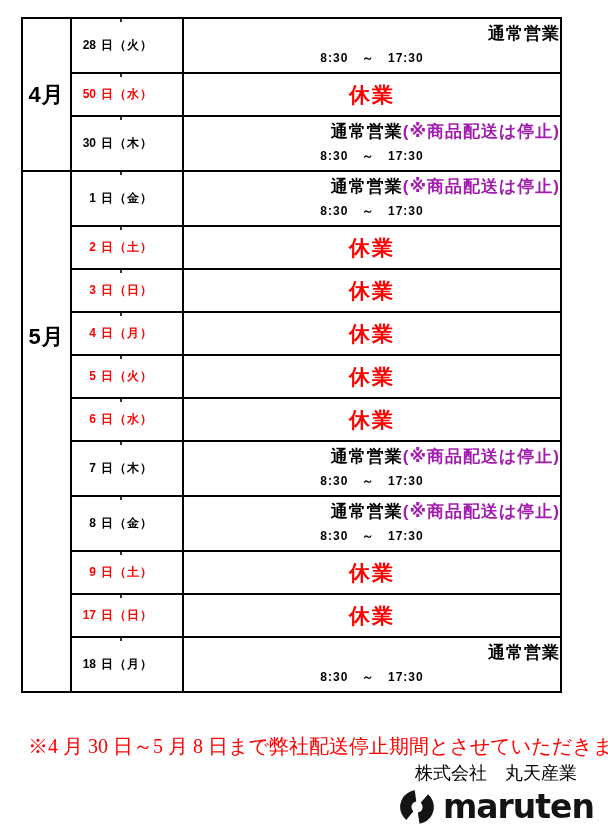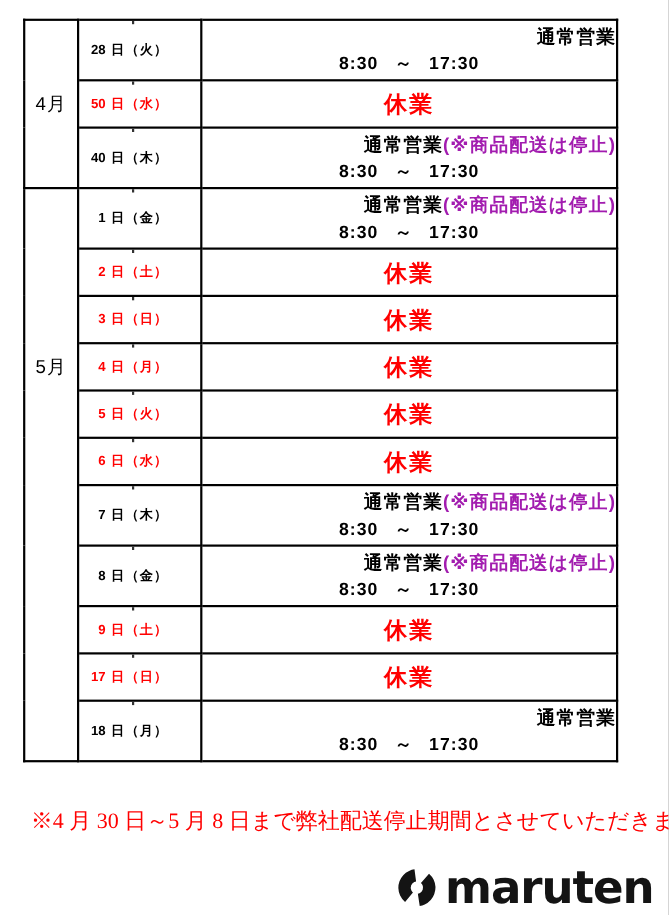--- a/index.html
+++ b/index.html
@@ -12,21 +12,21 @@
   
   table.schedule{
     position:absolute;left:21px;top:17px;width:539px;
     border-collapse:collapse;table-layout:fixed;
   }
   table.schedule td{border:2px solid #000;padding:0;}
   tr.kind-hours{height:55px;}
   tr.kind-closed{height:43px;}
   td.month-cell{
     text-align:center;vertical-align:middle;
-    font-weight:normal;font-size:17px;letter-spacing:1px;
+    font-weight:bold;font-size:22px;letter-spacing:1px;
   }
   td.month-cell.m1{vertical-align:top;position:relative;}
   td.month-cell.m1 .month-label{
     position:absolute;top:150px;left:0;width:100%;text-align:center;
   }
   td.date-cell{
     position:relative;vertical-align:middle;
     font-weight:bold;font-size:12px;padding-left:12px;white-space:nowrap;
   }
   
@@ -36,40 +36,40 @@
   }
   td.date-cell.red{color:#ff0000;}
   .date-num{display:inline-block;width:24px;text-align:right;}
   .date-rest{margin-left:5px;letter-spacing:1px;}
   td.status-cell{
     text-align:center;vertical-align:middle;
     font-weight:bold;font-size:17px;
   }
   .status-line{line-height:25px;letter-spacing:1px;text-align:right;}
   .status-note-part{color:#a21caf;}
-  .status-time{font-size:16px;line-height:25px;word-spacing:9px;letter-spacing:1px;}
+  .status-time{font-size:12px;line-height:25px;word-spacing:9px;letter-spacing:1px;}
   .closed-label{color:#ff0000;font-size:21px;letter-spacing:2px;}
   
   .notice{
     position:absolute;left:28px;top:733px;width:575px;
     color:#ff0000;font-size:20px;white-space:nowrap;
     font-family:"Liberation Serif","DejaVu Serif",serif;
   }
   .company{
     position:absolute;right:31px;top:761px;
     font-size:18px;color:#000;
     font-family:"Liberation Serif","DejaVu Serif",serif;
   }
   .logo{
     position:absolute;right:14px;top:786px;height:42px;
     display:flex;align-items:center;
   }
   .logo-icon{display:block;}
   .logo-text{
-    font-size:41px;font-weight:bold;color:#141414;
+    font-size:33px;font-weight:bold;color:#141414;
     letter-spacing:-1px;margin-left:7px;line-height:42px;
     font-family:"DejaVu Sans","Liberation Sans",sans-serif;
   }
 </style>
 </head>
 <body>
 
 <div class="page">
 
   <table class="schedule">
@@ -87,21 +87,21 @@
             <div class="status-time">8:30 ～ 17:30</div>
           </td>
         </tr>
         <tr class="kind-closed">
           <td class="date-cell red"><span class="date-num">50</span><span class="date-rest">日（水）</span></td>
           <td class="status-cell">
             <div class="closed-label">休業</div>
           </td>
         </tr>
         <tr class="kind-hours">
-          <td class="date-cell"><span class="date-num">40</span><span class="date-rest">日（木）</span></td>
+          <td class="date-cell"><span class="date-num">30</span><span class="date-rest">日（木）</span></td>
           <td class="status-cell">
             <div class="status-line"><span class="status-main-part">通常営業</span><span class="status-note-part">(※商品配送は停止)</span></div>
             <div class="status-time">8:30 ～ 17:30</div>
           </td>
         </tr>
         <tr class="kind-hours">
           <td class="month-cell m1" rowspan="11">
             <span class="month-label">5月</span>
           </td>
           <td class="date-cell"><span class="date-num">1</span><span class="date-rest">日（金）</span></td>
@@ -171,20 +171,21 @@
           <td class="status-cell">
             <div class="status-line"><span class="status-main-part">通常営業</span></div>
             <div class="status-time">8:30 ～ 17:30</div>
           </td>
         </tr>
       </tbody>
   </table>
 
   <div class="notice">※4 月 30 日～5 月 8 日まで弊社配送停止期間とさせていただきます。</div>
 
+  <div class="company">株式会社　丸天産業</div>
 
   <div class="logo">
     <svg class="logo-icon" width="38" height="38" viewBox="0 0 44 44" aria-hidden="true">
       <circle cx="22" cy="22" r="13" fill="none" stroke="#141414" stroke-width="13" stroke-dasharray="30 10.85" stroke-dashoffset="6" transform="rotate(-25 22 22)"></circle>
     </svg>
     <span class="logo-text">maruten</span>
   </div>
 
 </div>
 

